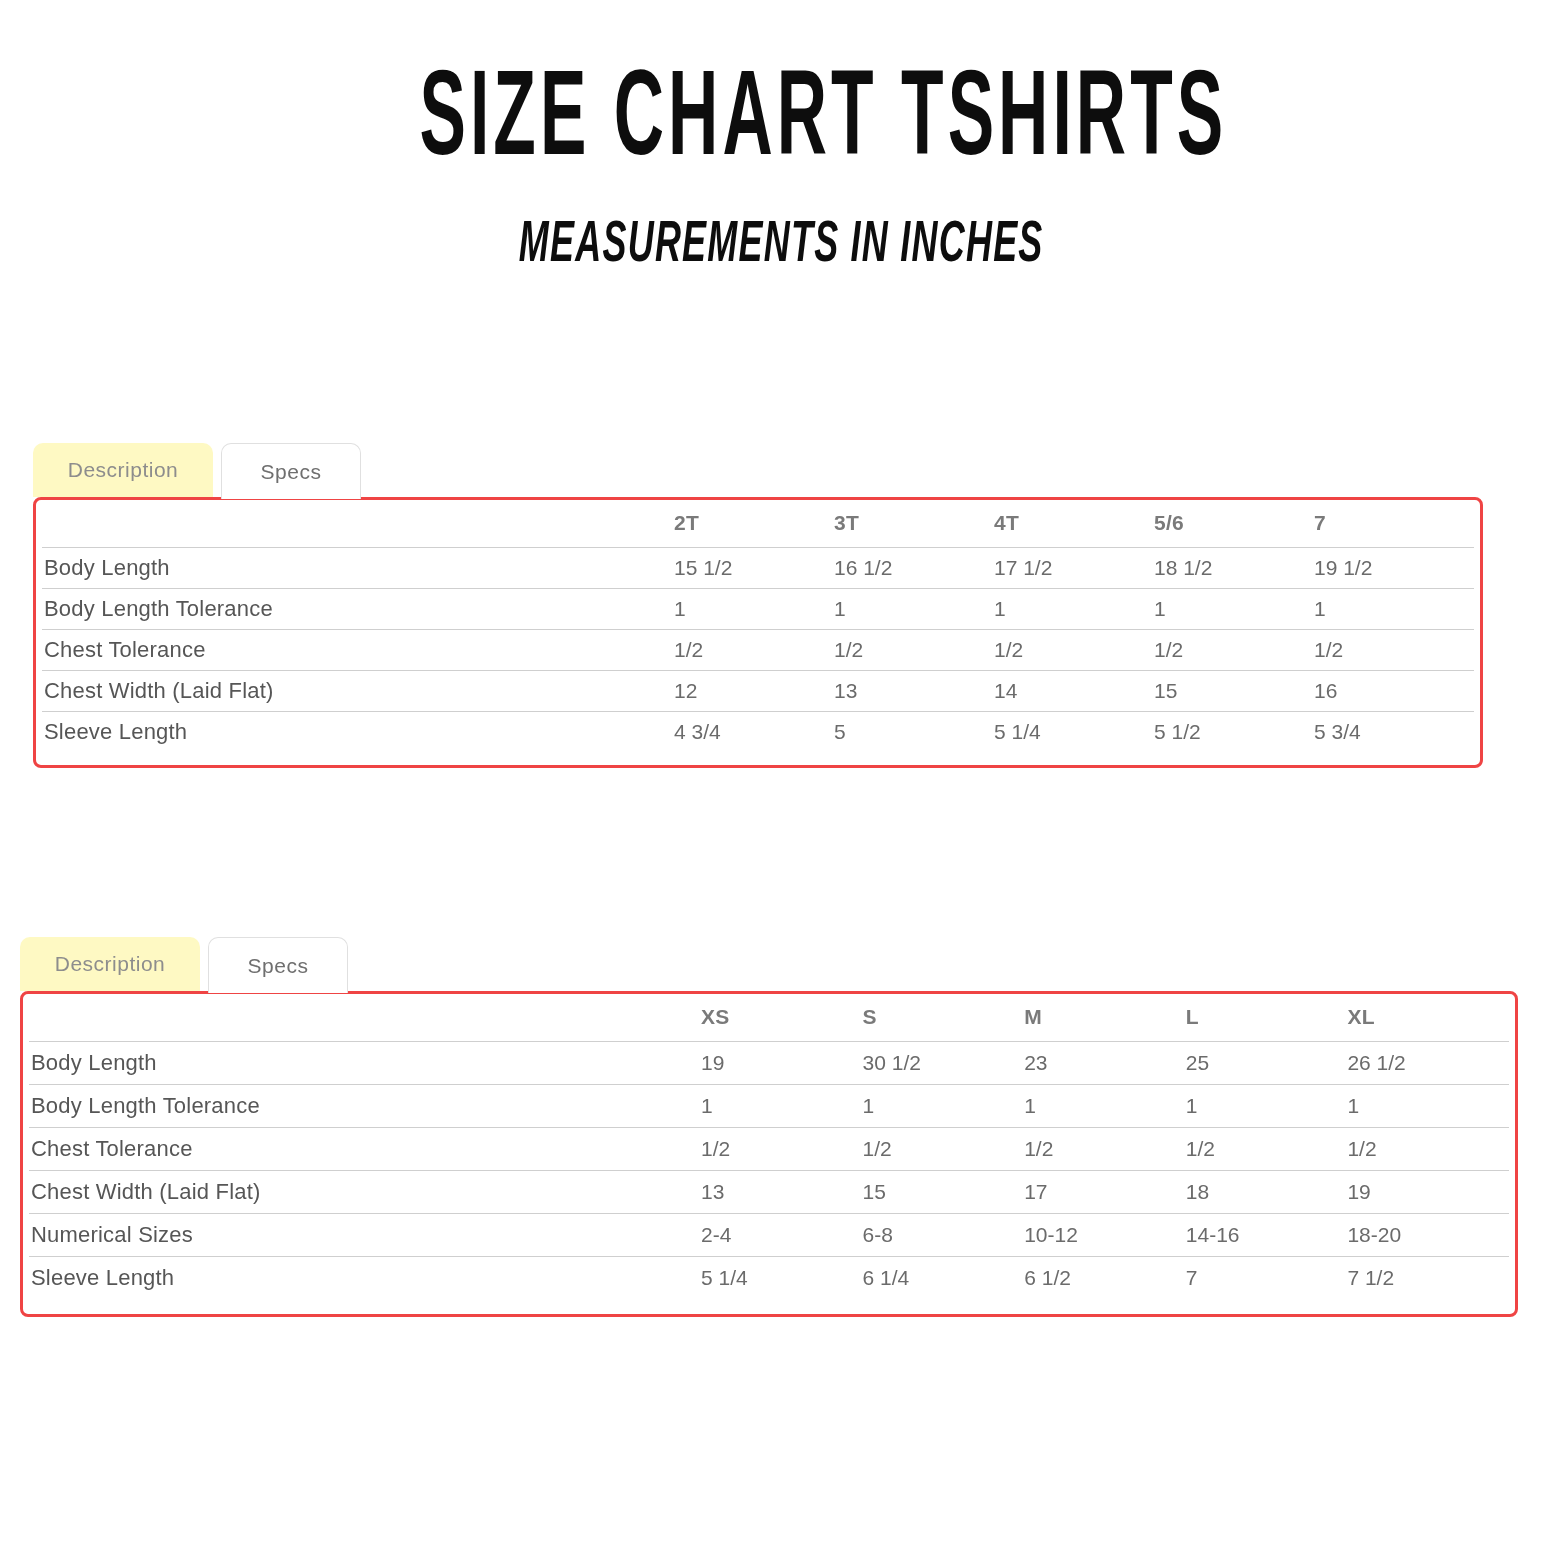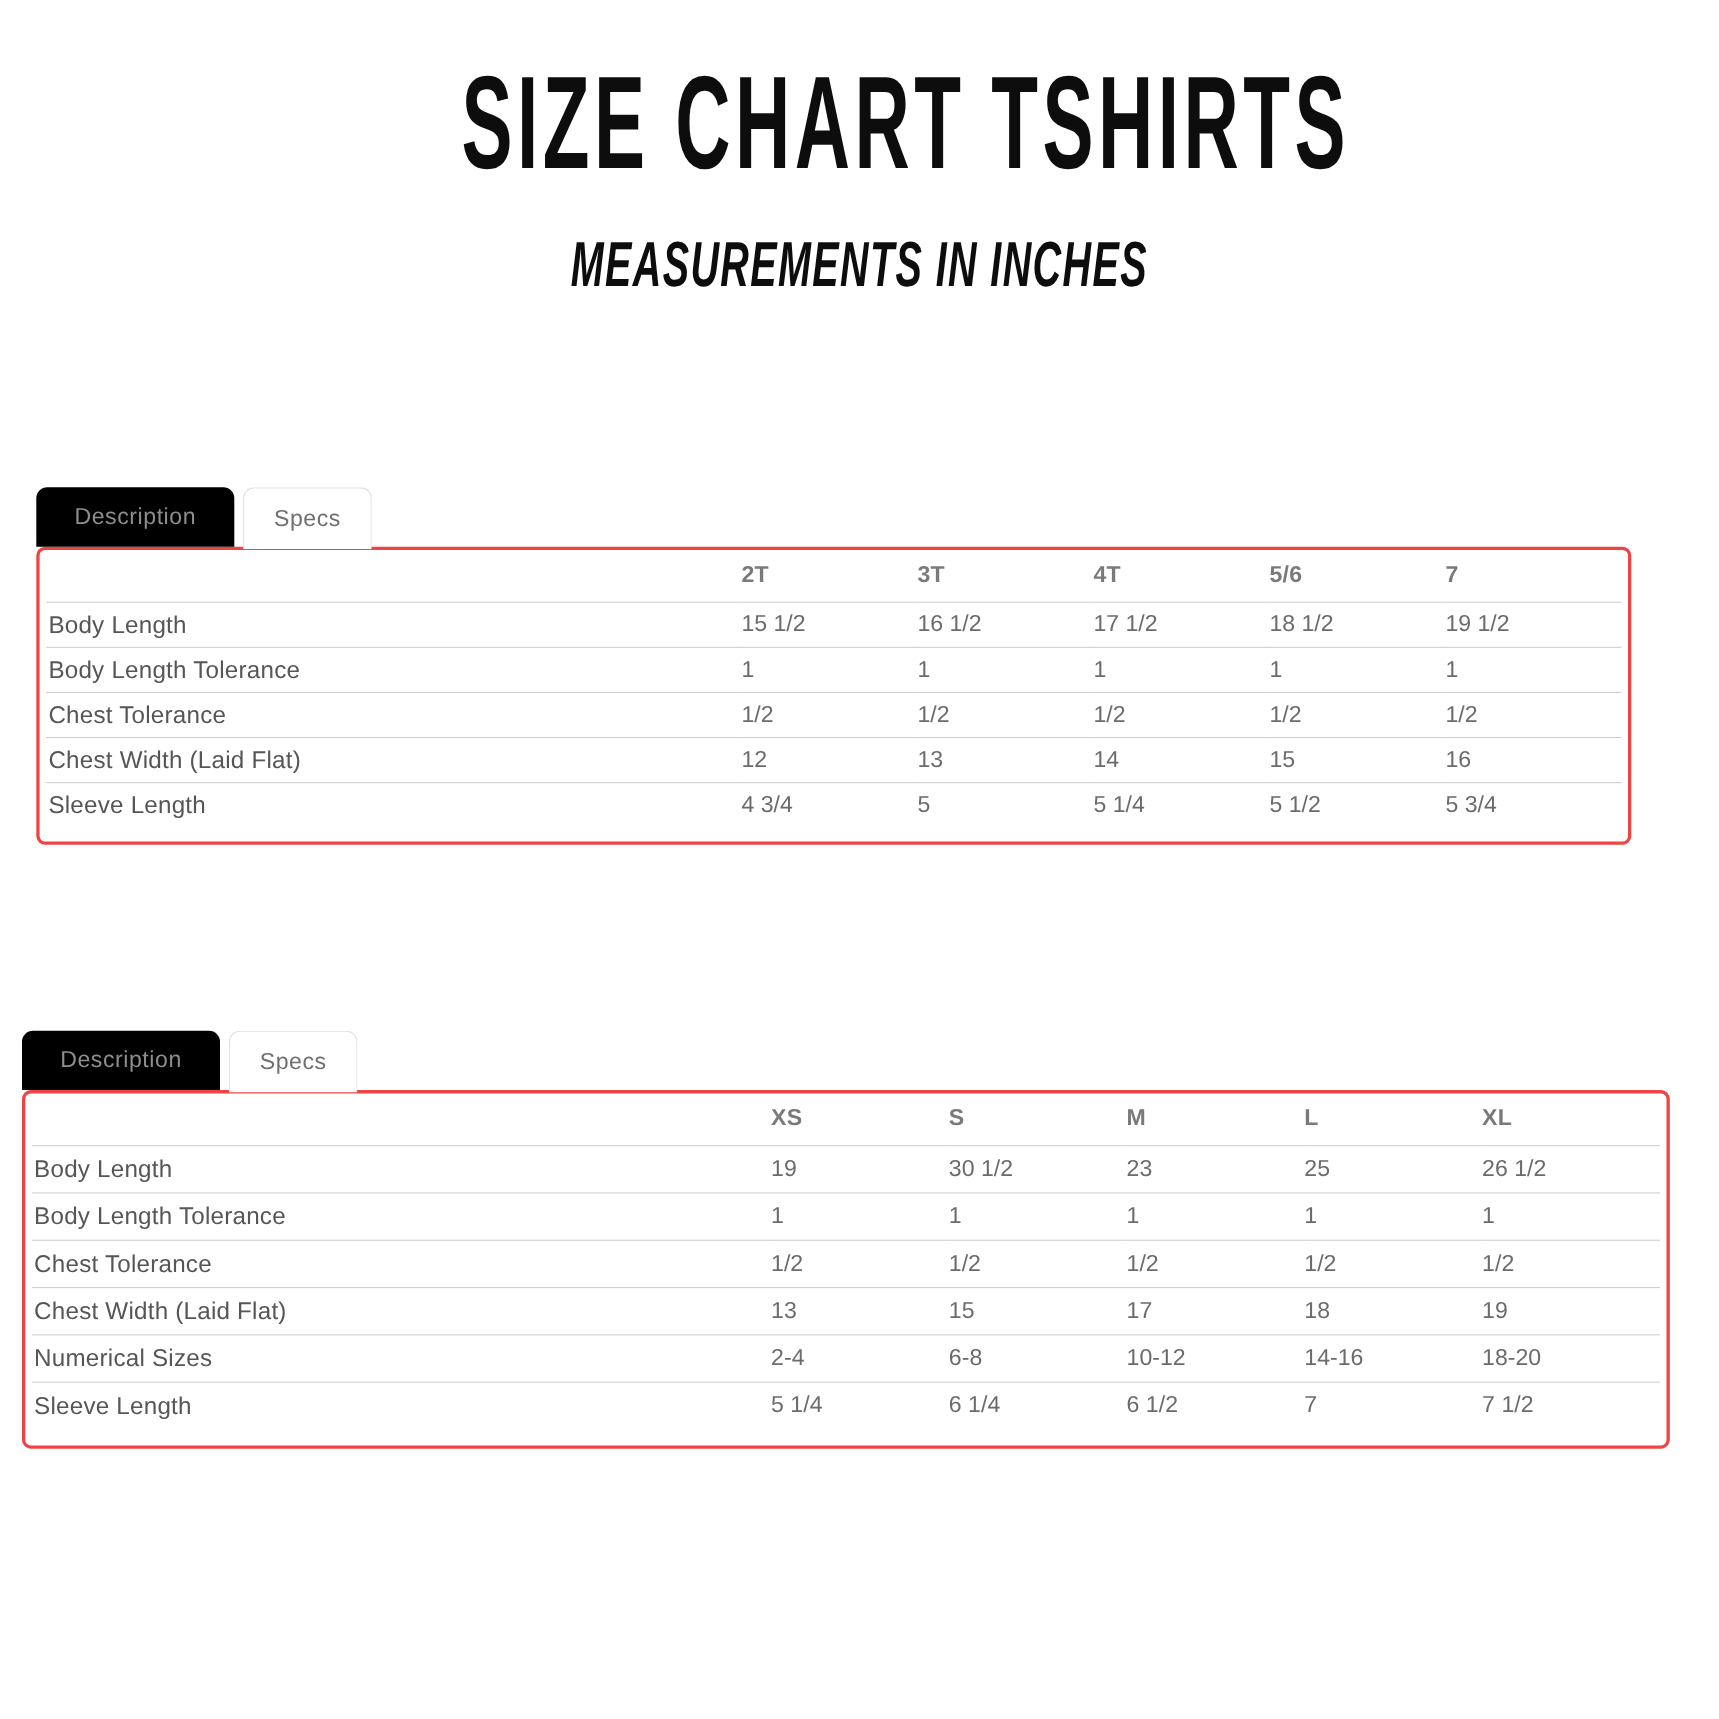--- a/index.html
+++ b/index.html
@@ -34,23 +34,23 @@
   .section { position:absolute; }
   .section-1 { left:33px; top:443px; width:1450px; }
   .section-2 { left:20px; top:937px; width:1498px; }
 
   .tabs { display:flex; height:54px; position:relative; z-index:2; align-items:stretch; }
   .tab {
     display:flex; align-items:center; justify-content:center;
     font-size:21px; letter-spacing:0.5px;
     border-radius:10px 10px 0 0; cursor:pointer;
   }
-  .tab-inactive { background:#000000; color:#8d8d8d; width:180px; margin-right:8px; }
+  .tab-inactive { background:#fef9c3; color:#8d8d8d; width:180px; margin-right:8px; }
   .tab-active  {
-    background:#ffffff; color:#6f6f6f; width:117px;
+    background:#ffffff; color:#6f6f6f; width:140px;
     border:1px solid #e0e0e0; border-bottom:none;
     height:56px; margin-bottom:-2px;
   }
 
   .table-box {
     position:relative; z-index:1;
     background:#ffffff;
     border:3px solid #ef4444;
     border-radius:8px;
     padding:0 6px 13px 6px;

